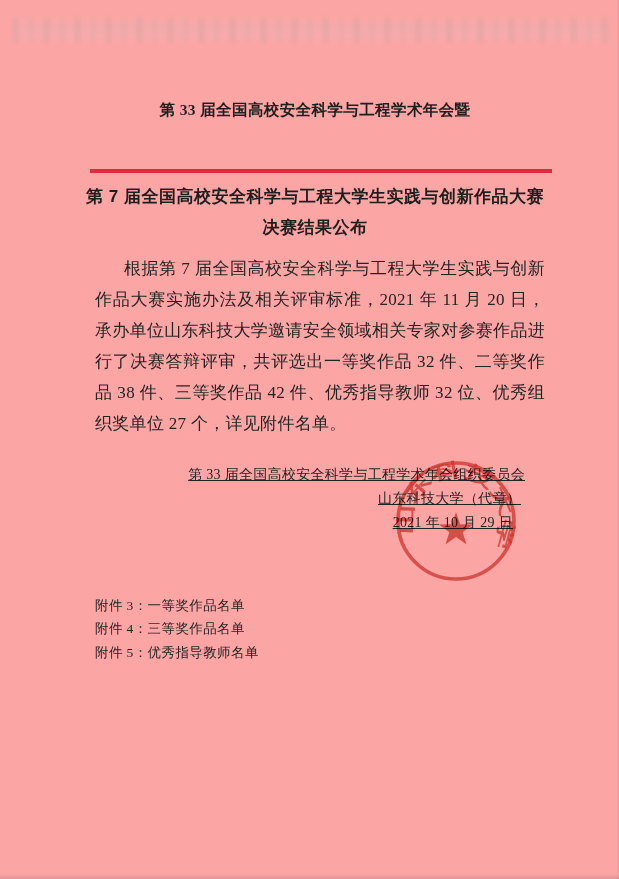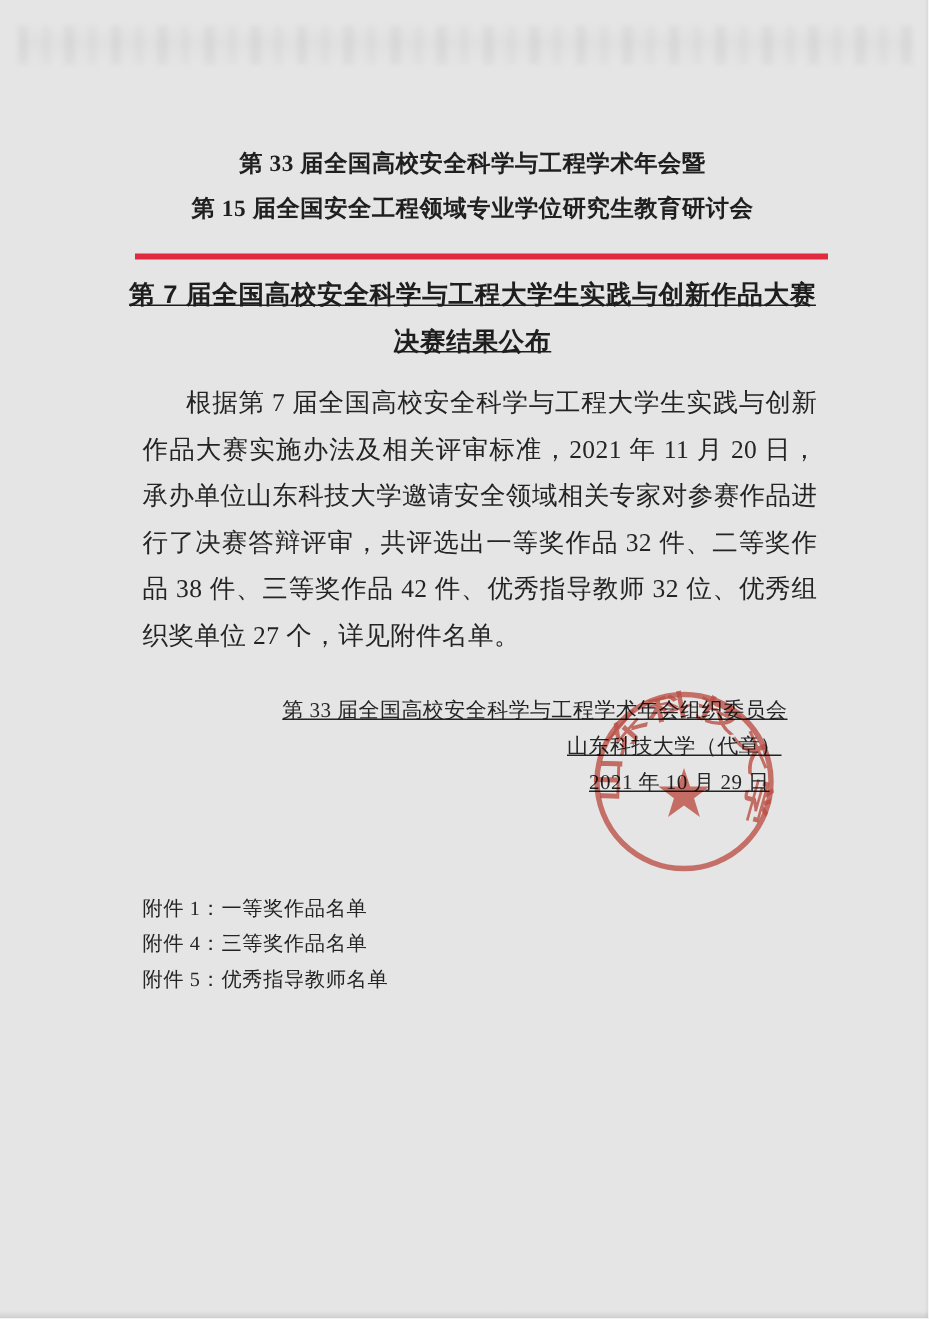--- a/index.html
+++ b/index.html
@@ -6,21 +6,21 @@
   html, body {
     margin: 0;
     padding: 0;
     background: #ffffff;
   }
   .page {
     position: relative;
     width: 619px;
     height: 879px;
     margin: 0 auto;
-    background: #e5e5e5;
+    background: #fca5a5;
     overflow: hidden;
     font-family: "Liberation Serif", serif;
     color: #262626;
   }
 
   
   .scan-artifact-top {
     position: absolute;
     left: 12px;
     right: 10px;
@@ -83,21 +83,20 @@
     top: 181px;
     left: 50px;
     width: 530px;
     text-align: center;
     font-family: "Liberation Sans", sans-serif;
     font-weight: bold;
     font-size: 17px;
     line-height: 31px;
     color: #1e1e1e;
     letter-spacing: 0.5px;
-    text-decoration: underline;
   }
 
   .body-text {
     position: absolute;
     left: 95px;
     top: 253px;
     width: 450px;
     margin: 0;
     font-size: 17px;
     line-height: 31px;
@@ -155,21 +154,20 @@
 </style>
 </head>
 <body>
 
 <div class="page">
 
   <div class="scan-artifact-top"></div>
 
   <div class="header">
     <div>第 33 届全国高校安全科学与工程学术年会暨</div>
-    <div>第 15 届全国安全工程领域专业学位研究生教育研讨会</div>
   </div>
 
   <div class="red-divider" style="background: rgb(224, 42, 62);"></div>
 
   <div class="doc-title">
     <div>第 7 届全国高校安全科学与工程大学生实践与创新作品大赛</div>
     <div>决赛结果公布</div>
   </div>
 
   <p class="body-text">根据第 7 届全国高校安全科学与工程大学生实践与创新作品大赛实施办法及相关评审标准，2021 年 11 月 20 日，承办单位山东科技大学邀请安全领域相关专家对参赛作品进行了决赛答辩评审，共评选出一等奖作品 32 件、二等奖作品 38 件、三等奖作品 42 件、优秀指导教师 32 位、优秀组织奖单位 27 个，详见附件名单。</p>
@@ -185,21 +183,21 @@
       <path id="sealArc" d="M 28.7 85 A 44 44 0 1 1 111.3 85" fill="none"></path>
     </defs>
     <circle class="seal-ring" cx="70" cy="70" r="58" style="stroke: rgb(208, 87, 75);"></circle>
     <polygon class="seal-star" points="70,61 74.1,73.3 87.1,73.4 76.7,81.2 80.6,93.6 70,86 59.4,93.6 63.3,81.2 52.9,73.4 65.9,73.3" style="fill: rgb(208, 87, 75);"></polygon>
     <text class="seal-text-arc" style="fill: rgb(208, 87, 75);">
       <textPath href="#sealArc" startOffset="2" textLength="178" lengthAdjust="spacingAndGlyphs">山东科技大学</textPath>
     </text>
   </svg>
 
   <div class="attachments">
-    <div>附件 1：一等奖作品名单</div>
+    <div>附件 3：一等奖作品名单</div>
     <div>附件 4：三等奖作品名单</div>
     <div>附件 5：优秀指导教师名单</div>
   </div>
 
   <div class="edge-shadow-right"></div>
   <div class="edge-shadow-bottom"></div>
 
 </div>
 
 </body></html>

